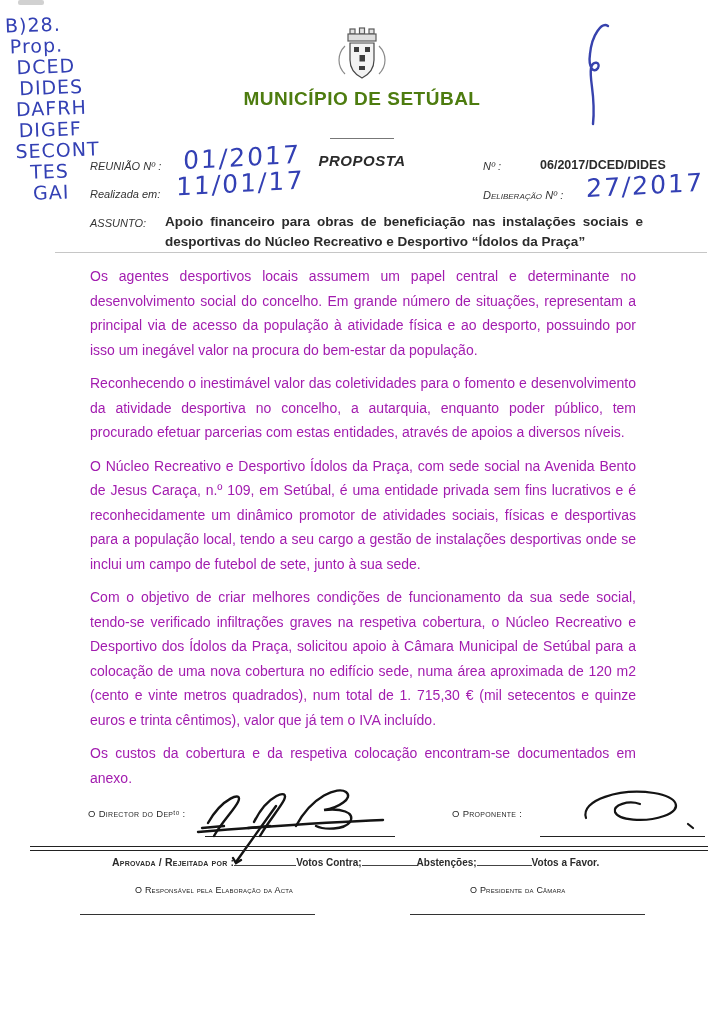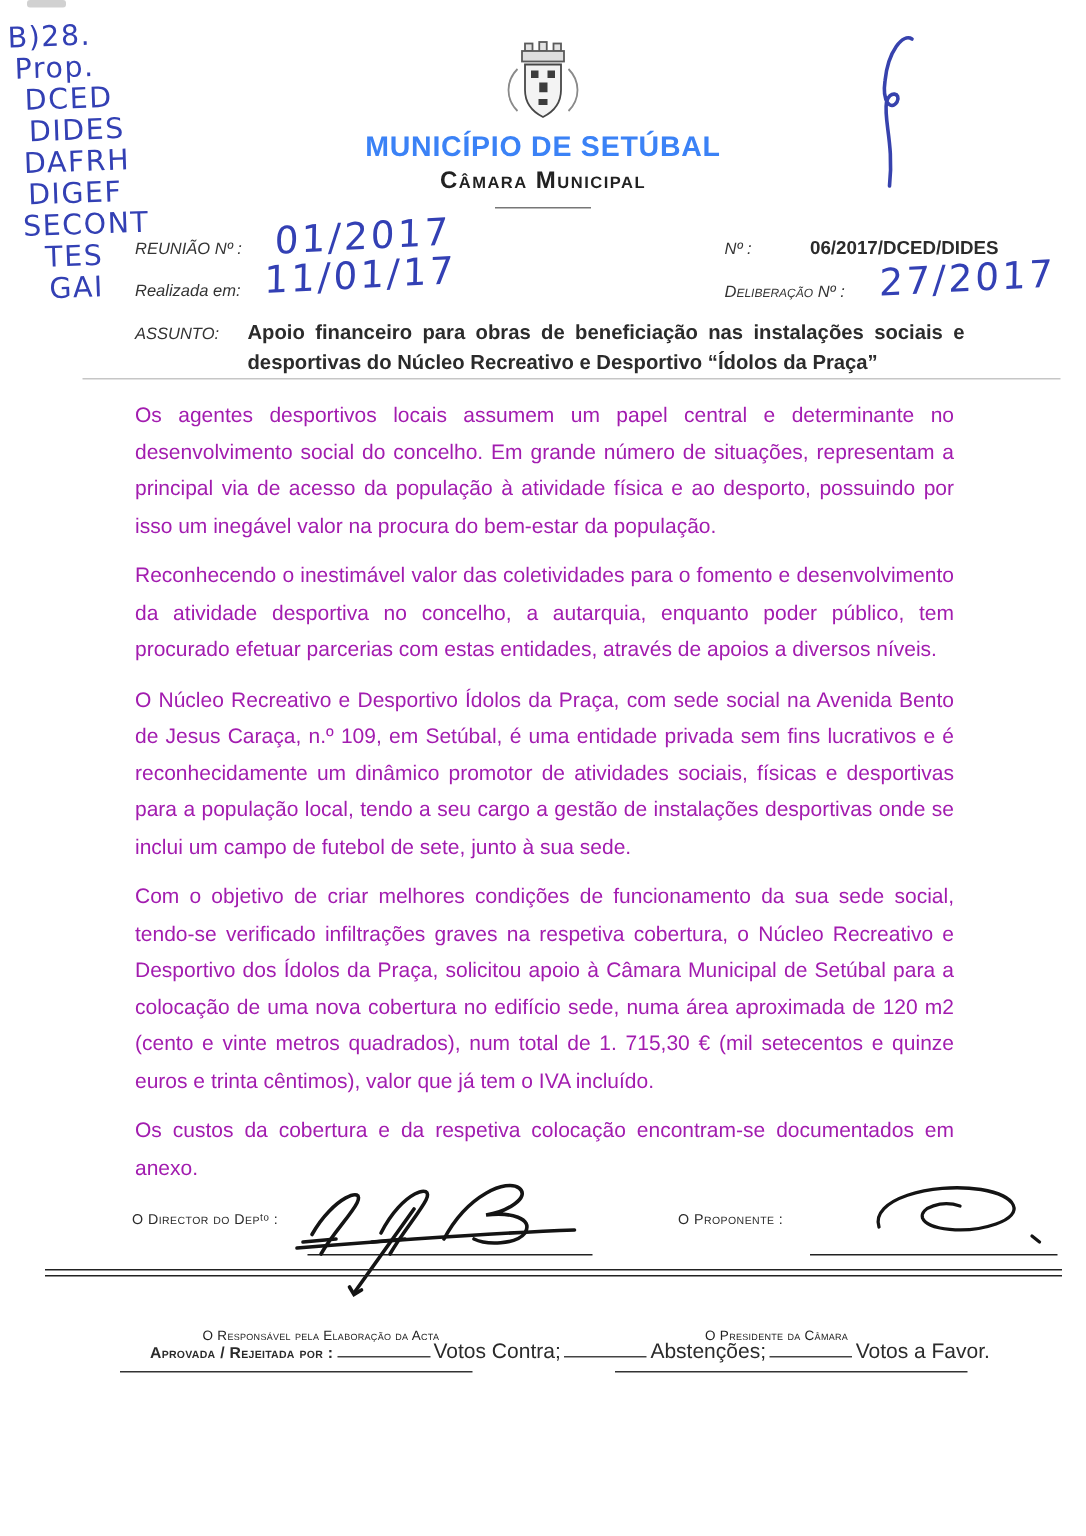--- a/index.html
+++ b/index.html
@@ -10,21 +10,21 @@
   }
   .abs{position:absolute;}
   
   .hand{color:#3340b4;font-family:"DejaVu Sans",sans-serif;}
   .corner-note{left:8px;top:14px;font-size:19px;line-height:21px;letter-spacing:1px;
     transform:rotate(-2deg);font-weight:500;}
   .corner-note div{white-space:nowrap;}
   .hand-lg{font-size:25px;letter-spacing:2px;transform:rotate(-3deg) skewX(-4deg);white-space:nowrap;}
   
   .muni-title{left:0;right:0;top:88px;text-align:center;font-size:19px;font-weight:bold;
-    letter-spacing:.5px;color:#3b82f6;}
+    letter-spacing:.5px;color:#4d7c0f;}
   .camara-title{left:0;right:0;top:112px;text-align:center;font-size:16px;font-weight:bold;
     font-variant:small-caps;letter-spacing:1px;color:#222;}
   .header-rule{left:330px;top:138px;width:64px;border-top:1.5px solid #777;}
   
   .flabel{font-style:italic;font-size:11px;color:#333;white-space:nowrap;}
   .sc{font-variant:small-caps;}
   .proposta{left:0;right:0;top:152px;text-align:center;font-size:15px;font-weight:bold;
     font-style:italic;letter-spacing:.5px;}
   .num-value{font-size:12.5px;font-weight:bold;white-space:nowrap;}
   .assunto-value{left:165px;top:212px;width:478px;font-size:13.5px;font-weight:bold;
@@ -33,26 +33,26 @@
   
   .body-text{left:90px;top:264px;width:546px;font-size:14px;line-height:24.5px;
     text-align:justify;color:#a21caf;}
   .body-text p{margin:0 0 9px 0;}
   
   .sig-label{font-size:9.5px;font-variant:small-caps;letter-spacing:.3px;white-space:nowrap;}
   .sig-line{border-top:1.5px solid #222;}
   .double-rule{left:30px;top:846px;width:678px;height:3px;border-top:1.5px solid #222;
     border-bottom:1px solid #222;}
   
-  .vote-row{left:100px;top:855px;width:560px;display:flex;justify-content:space-between;
-    align-items:baseline;font-size:10.5px;margin-top:37px;}
+  .vote-row{left:112px;top:855px;width:560px;display:flex;
+    align-items:baseline;font-size:10.5px;}
   .vote-row .blank{border-bottom:1px solid #444;height:10px;}
   .b60{width:62px;} .b55{width:55px;}
   .vote-label{font-weight:bold;font-variant:small-caps;letter-spacing:.2px;white-space:nowrap;}
-  .vote-item{white-space:nowrap;font-weight:normal;font-size:14px;}
+  .vote-item{white-space:nowrap;font-weight:bold;font-size:10px;}
   .minuta{left:70px;right:80px;top:873px;text-align:center;font-size:9px;font-style:italic;color:#333;}
   .minuta b{font-size:9.5px;}
   .foot-label{font-size:9px;font-variant:small-caps;letter-spacing:.2px;white-space:nowrap;color:#222;}
   .bottom-line{border-top:1.5px solid #333;}
   .smudge{left:18px;top:0;width:26px;height:5px;background:#9a9a9a;opacity:.45;border-radius:2px;}
   svg{display:block;}
 </style>
 </head>
 <body>
 
@@ -92,28 +92,28 @@
     </svg>
   </div>
 
   <div class="abs" style="left:568px;top:20px;">
     <svg width="70" height="112" viewBox="0 0 70 112">
       <path d="M40 6 C34 2 24 14 22 34 C20 48 26 54 30 48 C33 42 25 40 23 48 C21 60 28 76 25 104" stroke="#3742ad" stroke-width="2.4" fill="none" stroke-linecap="round"></path>
     </svg>
   </div>
 
   <div class="abs muni-title">MUNICÍPIO DE SETÚBAL</div>
-  <div class="abs camara-title">Câmara Municipal</div>
   <div class="abs header-rule"></div>
 
   <div class="abs flabel" style="left:90px;top:160px;">REUNIÃO Nº :</div>
   <div class="abs hand hand-lg" style="left:183px;top:143px;">01/2017</div>
   <div class="abs flabel" style="left:90px;top:188px;">Realizada em:</div>
   <div class="abs hand hand-lg" style="left:176px;top:169px;">11/01/17</div>
 
+  <div class="abs proposta">PROPOSTA</div>
 
   <div class="abs flabel" style="left:483px;top:160px;">Nº :</div>
   <div class="abs num-value" style="left:540px;top:158px;">06/2017/DCED/DIDES</div>
   <div class="abs flabel sc" style="left:483px;top:189px;">Deliberação Nº :</div>
   <div class="abs hand hand-lg" style="left:586px;top:171px;">27/2017</div>
 
   <div class="abs flabel" style="left:90px;top:217px;">ASSUNTO:</div>
   <div class="abs assunto-value">Apoio financeiro para obras de beneficiação nas instalações sociais e desportivas do Núcleo Recreativo e Desportivo “Ídolos da Praça”</div>
   <div class="abs assunto-rule"></div>
 

